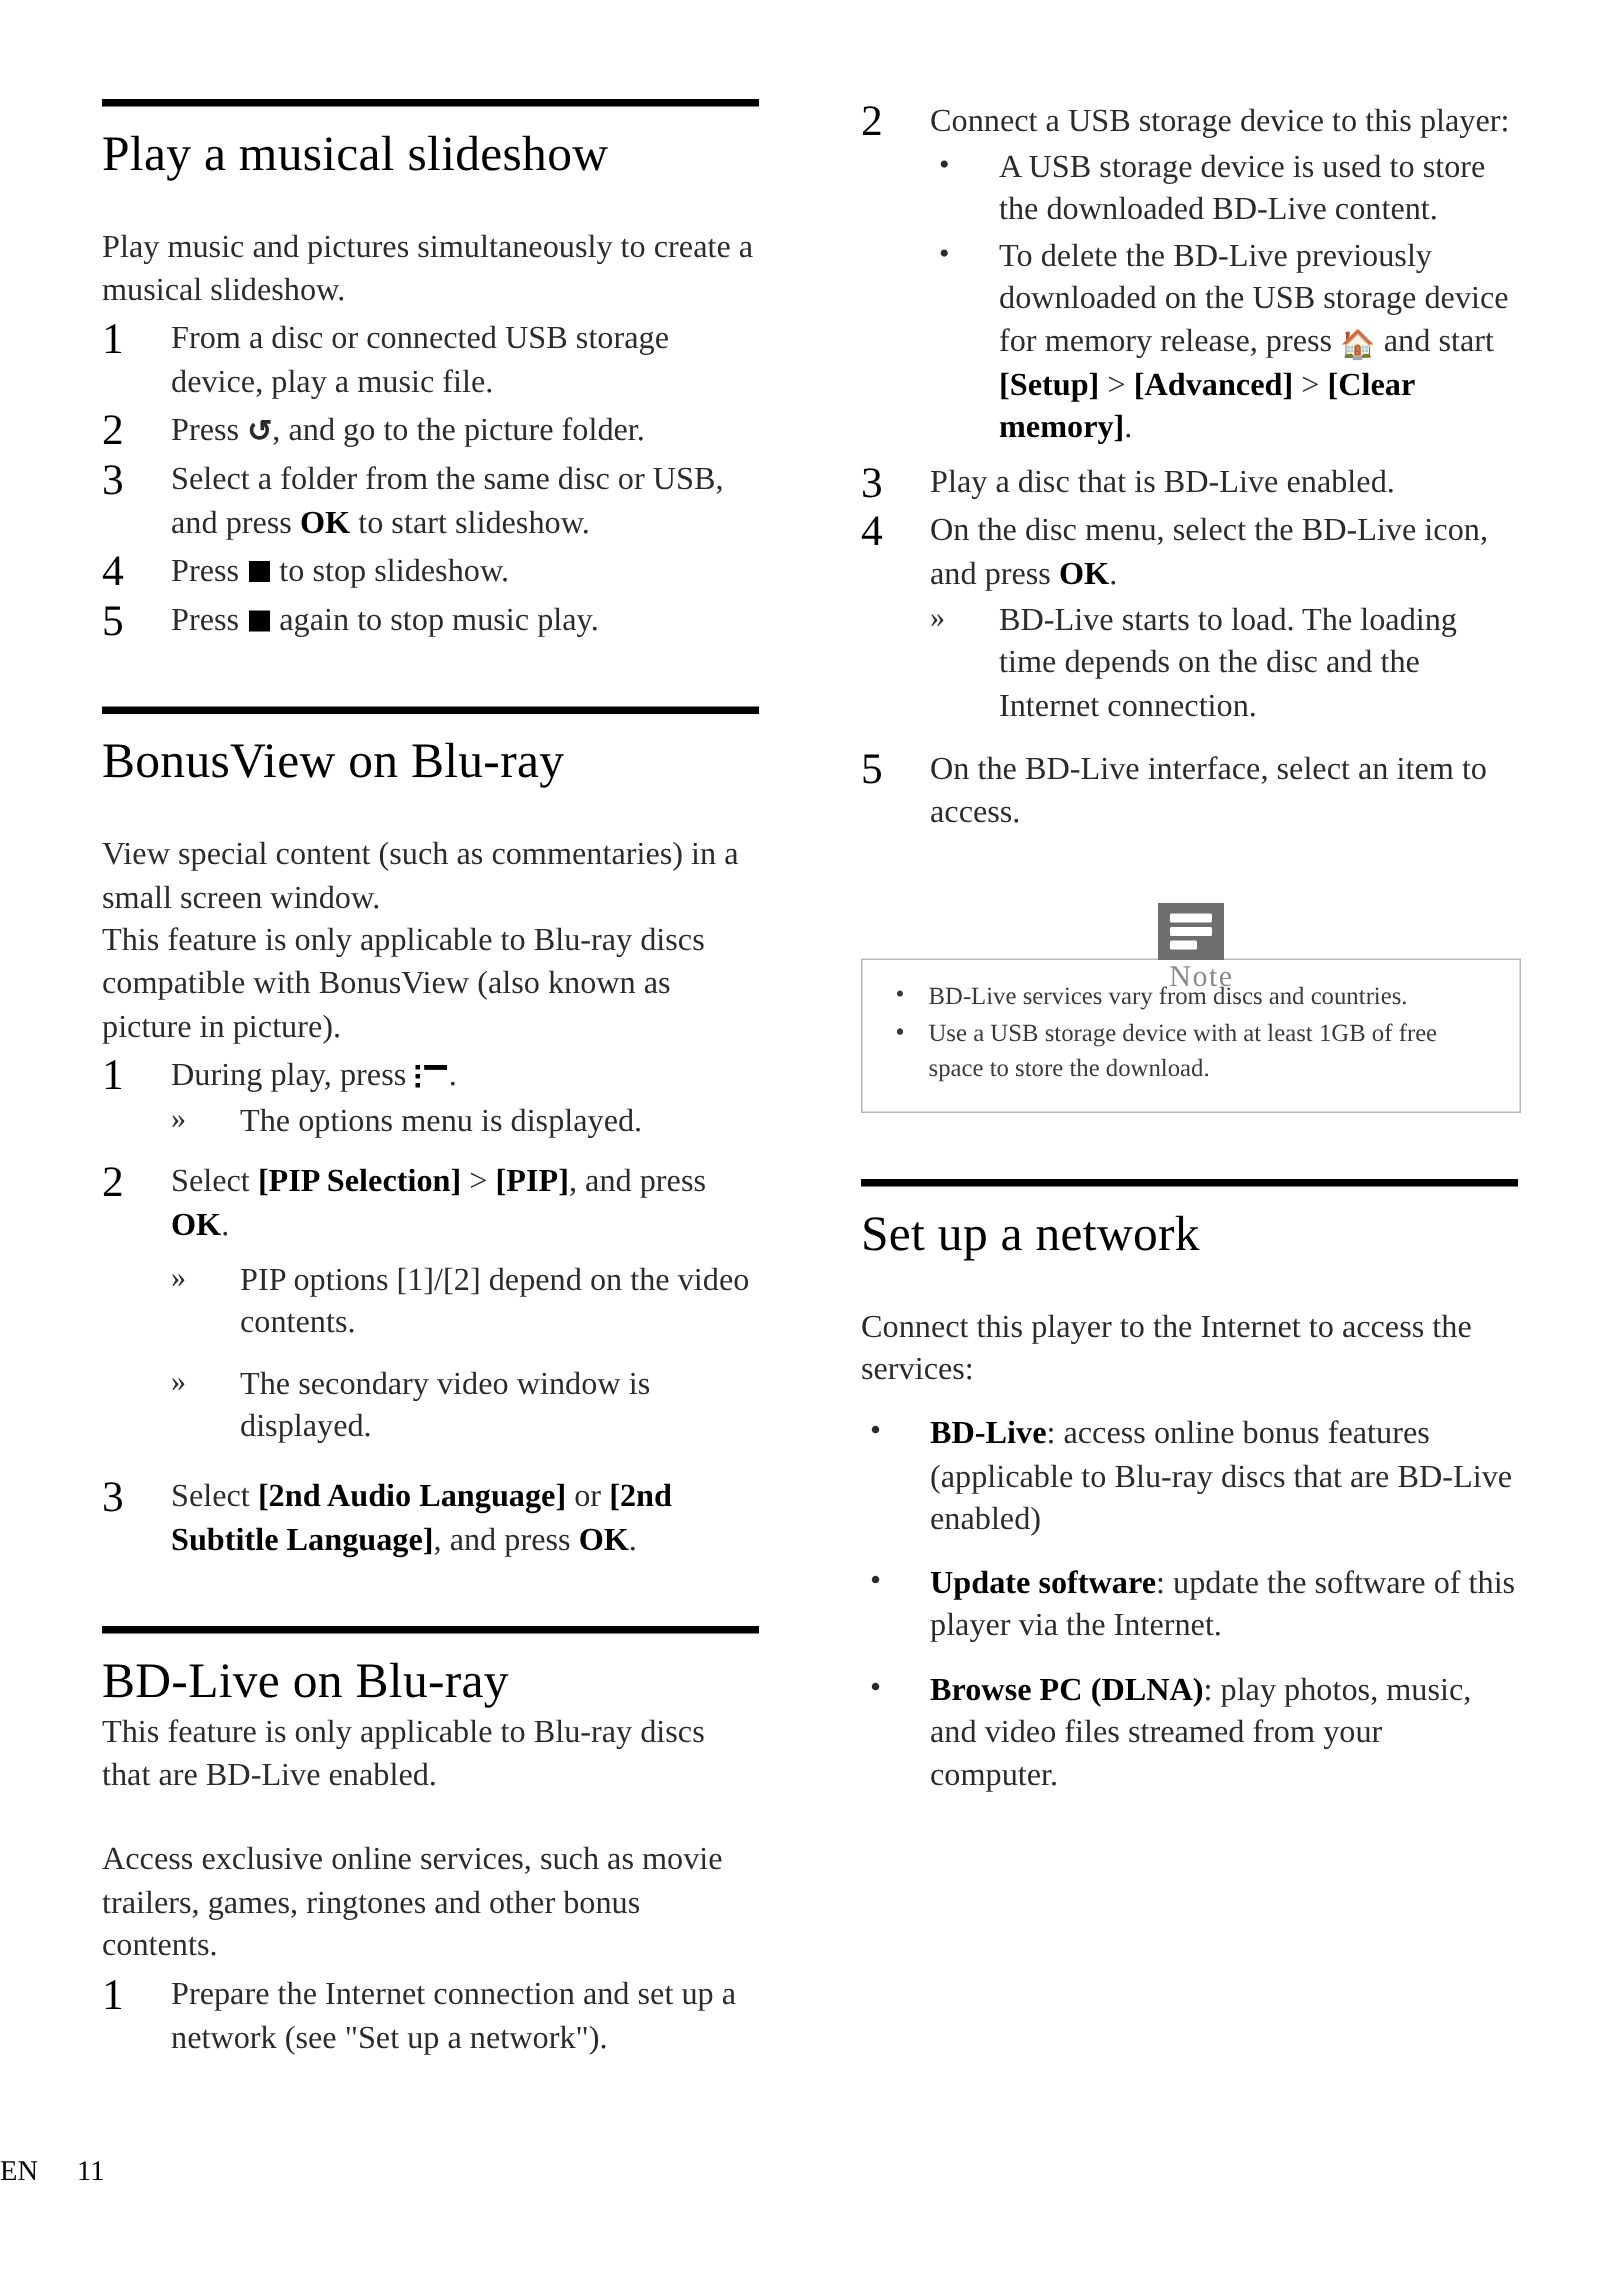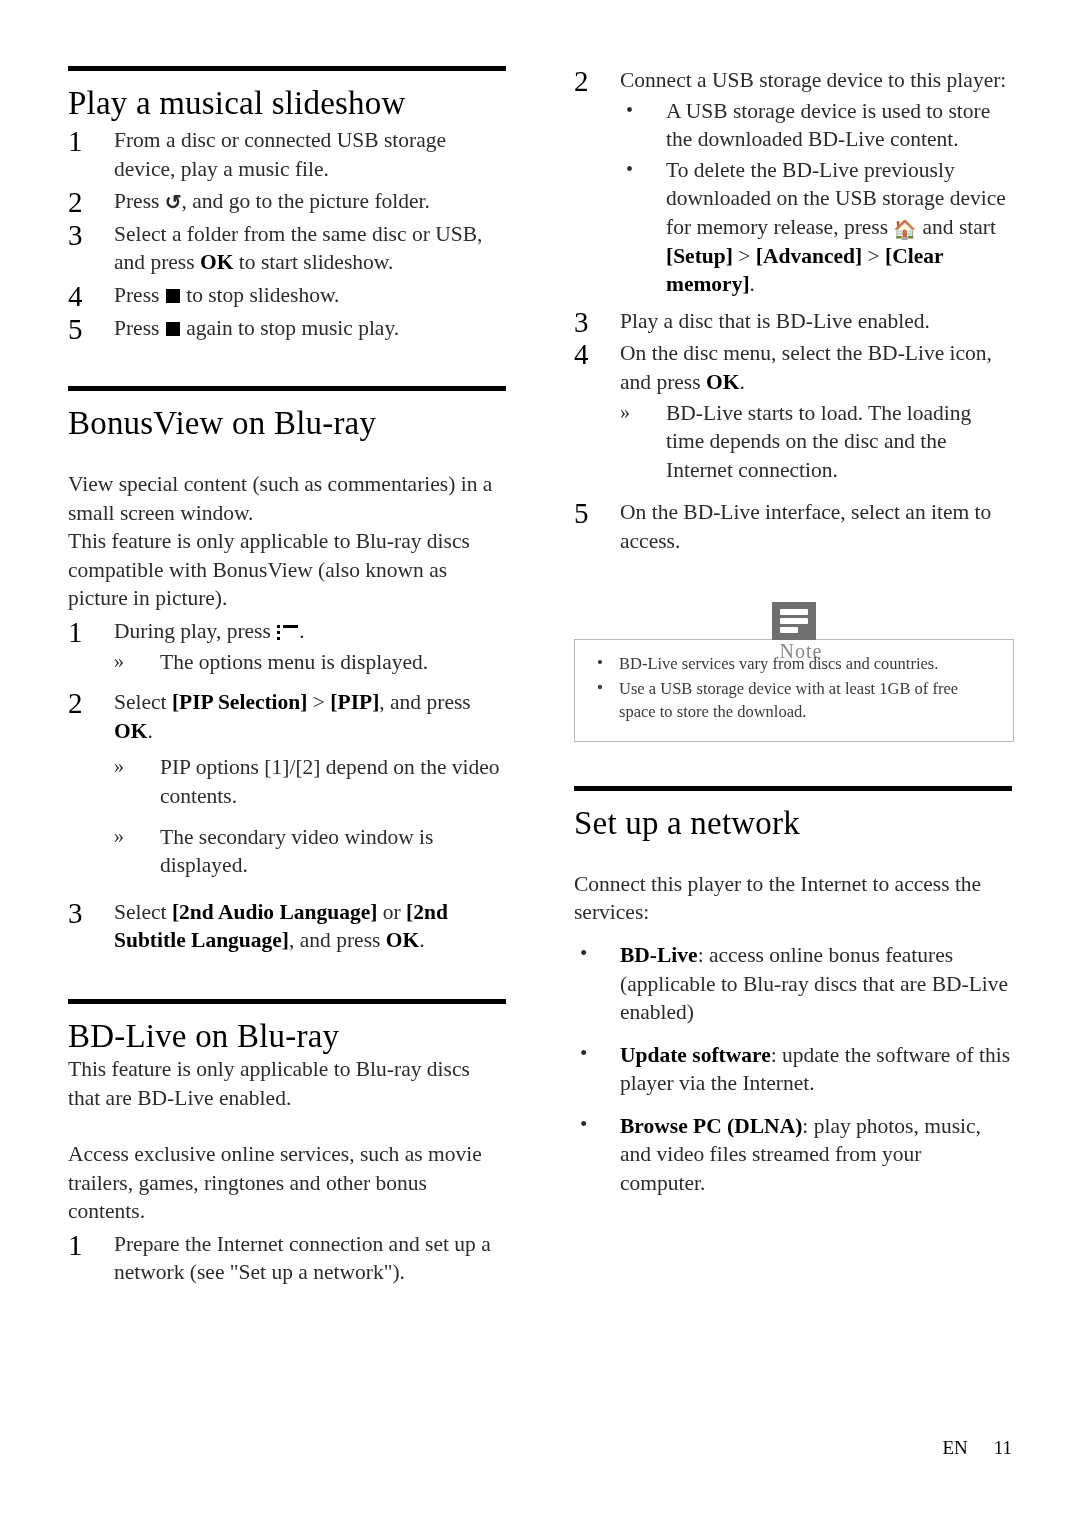--- a/index.html
+++ b/index.html
@@ -221,38 +221,39 @@
     font-size: 17px;
     color: #3a3a3a;
   }
 
   
   .footer {
     position: absolute;
     left: 0;
     top: 1437px;
     width: 1012px;
-    text-align: right;
+    text-align: left;
     font-size: 19px;
     color: #000;
   }
   .footer .lang { margin-right: 26px; }
   .sp-44 { height: 44px; }
 </style>
 </head>
 <body>
 
 <div class="page">
 
   <div class="col col-left">
 
     <div class="section">
       <div class="sec-rule"></div>
       <h2 class="sec-title">Play a musical slideshow</h2>
 
+      <p class="para para-first">Play music and pictures simultaneously to create a musical slideshow.</p>
 
       <ul class="steps">
 
         <li class="step">
           <span class="step-num">1</span>
           <span>From a disc or connected USB storage device, play a music file.</span>
         </li>
 
         <li class="step">
           <span class="step-num">2</span>

